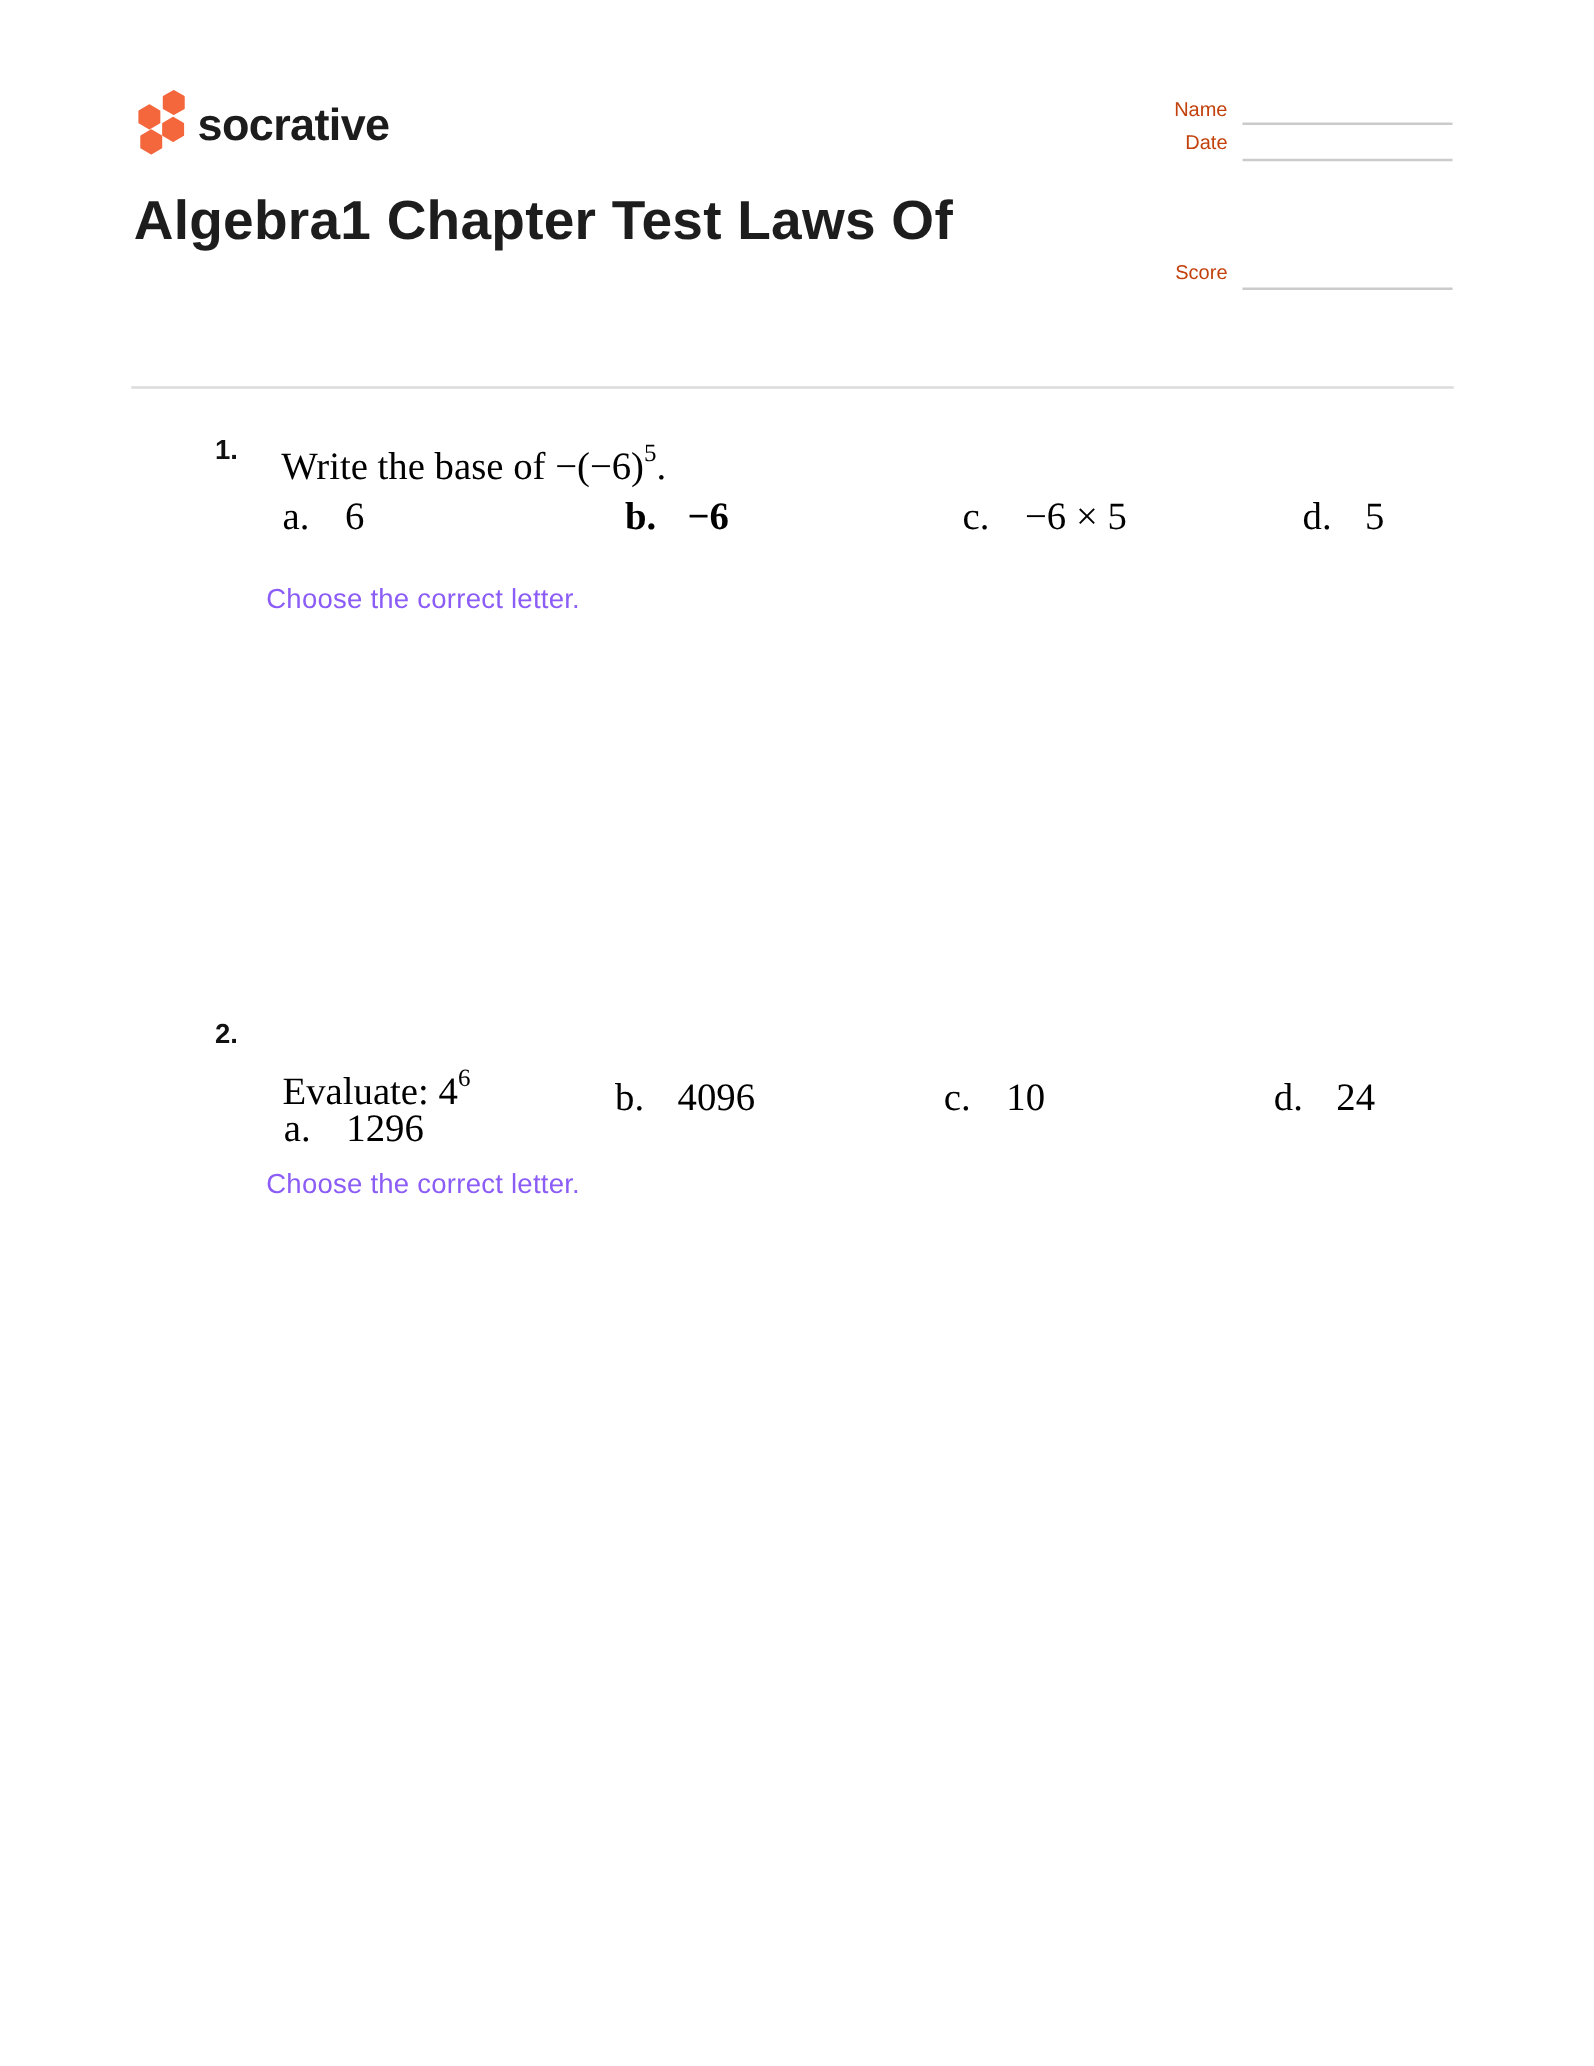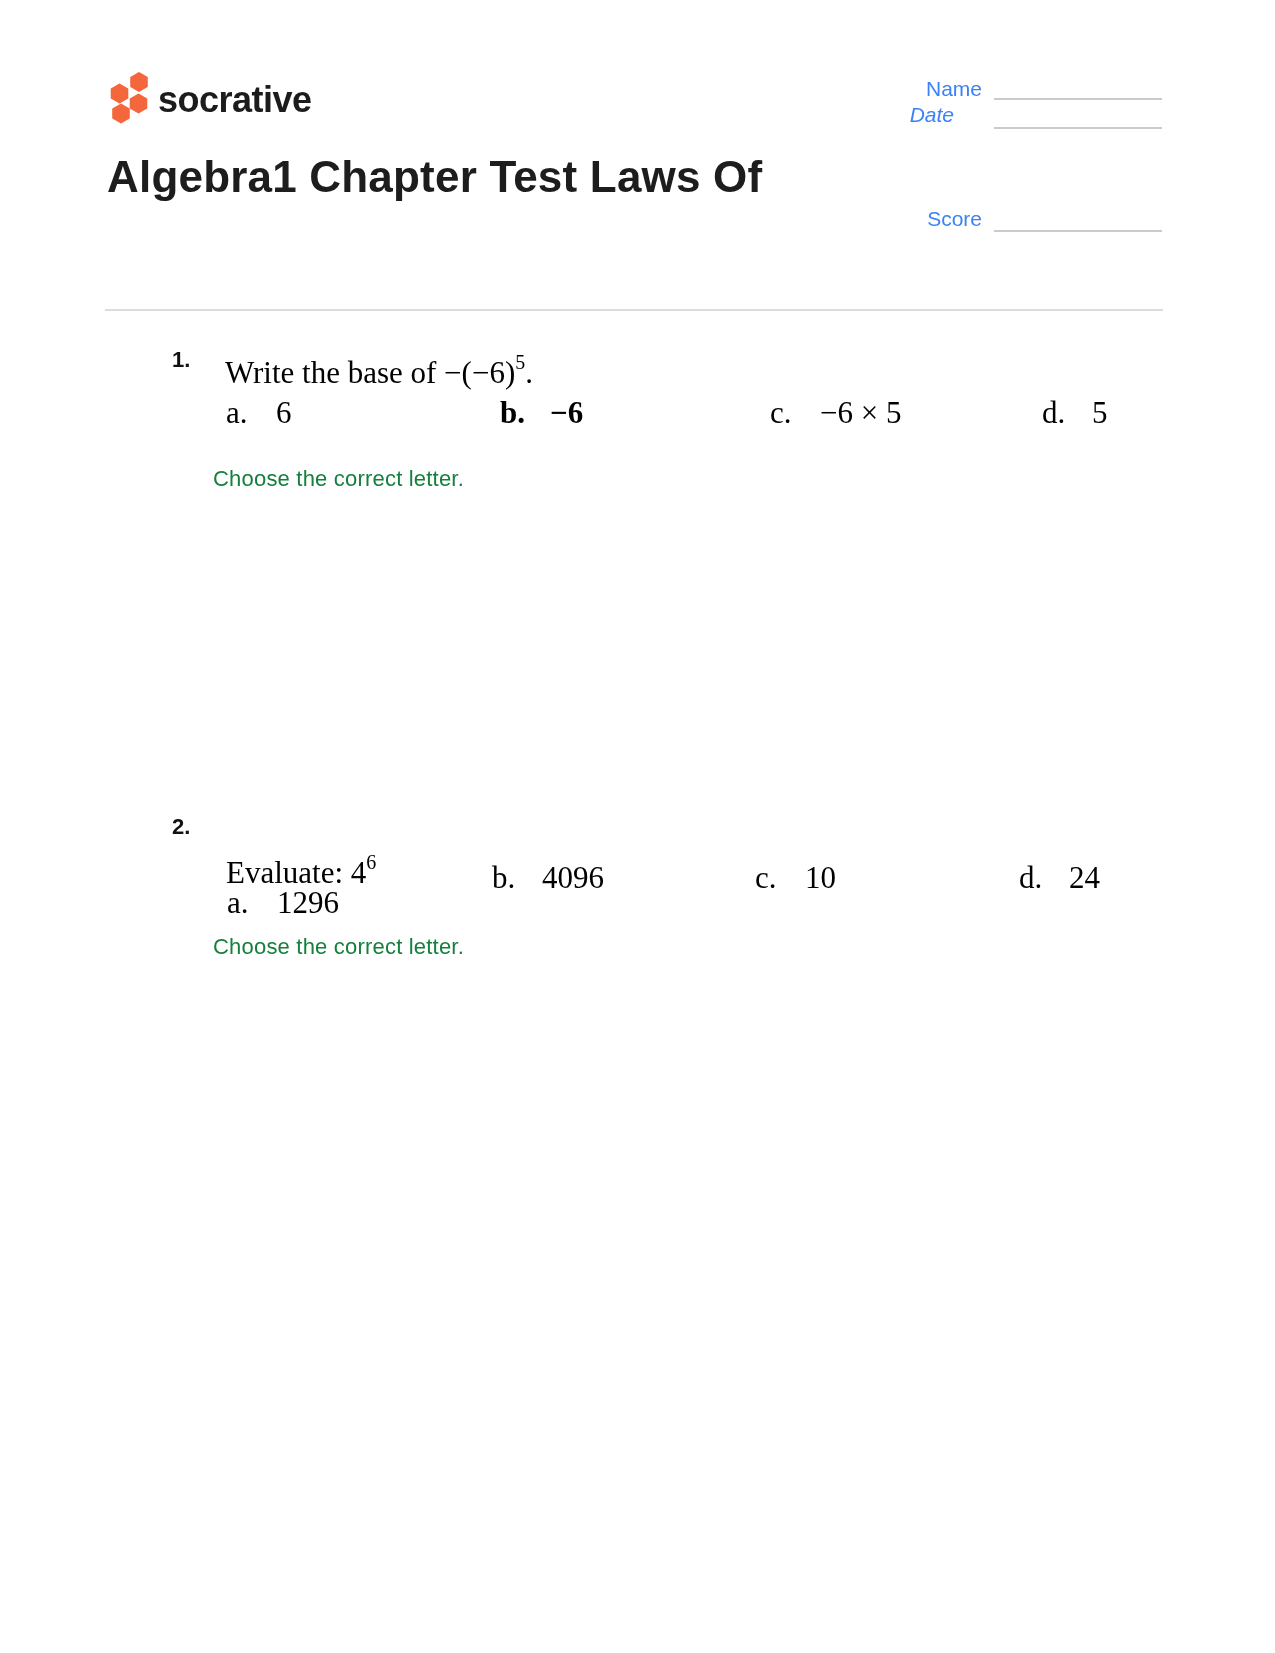--- a/index.html
+++ b/index.html
@@ -12,24 +12,24 @@
 
   
   .logo-mark{left:103px;top:64px;width:52px;height:62px;}
   .brand-text{
     left:158px;top:78px;font-size:36px;font-weight:700;
     letter-spacing:-0.5px;color:#1c1c1c;line-height:44px;
   }
 
   
   .field-label{
-    width:130px;text-align:right;font-size:21px;color:#3b82f6;line-height:25px;
+    width:130px;text-align:right;font-size:16px;color:#c2410c;line-height:25px;
   }
   .lbl-name{left:852px;top:76px;}
-  .lbl-date{left:824px;top:102px;font-style:italic;}
+  .lbl-date{left:852px;top:102px;}
   .lbl-score{left:852px;top:206px;}
   .field-line{height:2px;background:#cbcbcb;width:168px;left:994px;}
   .line-name{top:98px;}
   .line-date{top:127px;}
   .line-score{top:230px;}
 
   
   .quiz-title{
     left:107px;top:149px;width:780px;
     font-size:44px;font-weight:700;line-height:56px;color:#1d1d1d;
@@ -55,21 +55,21 @@
   .q2-opt{top:859px;}
   #q1-opt-a{left:226px;}
   #q1-opt-b{left:500px;font-weight:bold;}
   #q1-opt-c{left:770px;}
   #q1-opt-d{left:1042px;}
   #q2-opt-a{left:227px;margin-top:25px;}
   #q2-opt-b{left:492px;}
   #q2-opt-c{left:755px;}
   #q2-opt-d{left:1019px;}
 
-  .instruction{font-size:22px;color:#15803d;line-height:26px;letter-spacing:0.2px;}
+  .instruction{font-size:22px;color:#8b5cf6;line-height:26px;letter-spacing:0.2px;}
   .q1-instruction{left:213px;top:466px;}
   .q2-instruction{left:213px;top:934px;}
 </style>
 </head>
 <body>
 
 <div class="abs logo-mark">
   <svg width="52" height="62" viewBox="0 0 52 62" aria-hidden="true">
     <g fill="#F4673D" stroke="#F4673D" stroke-width="2" stroke-linejoin="round">
       <polygon points="36,9 43.79,13.5 43.79,22.5 36,27 28.21,22.5 28.21,13.5"></polygon>

